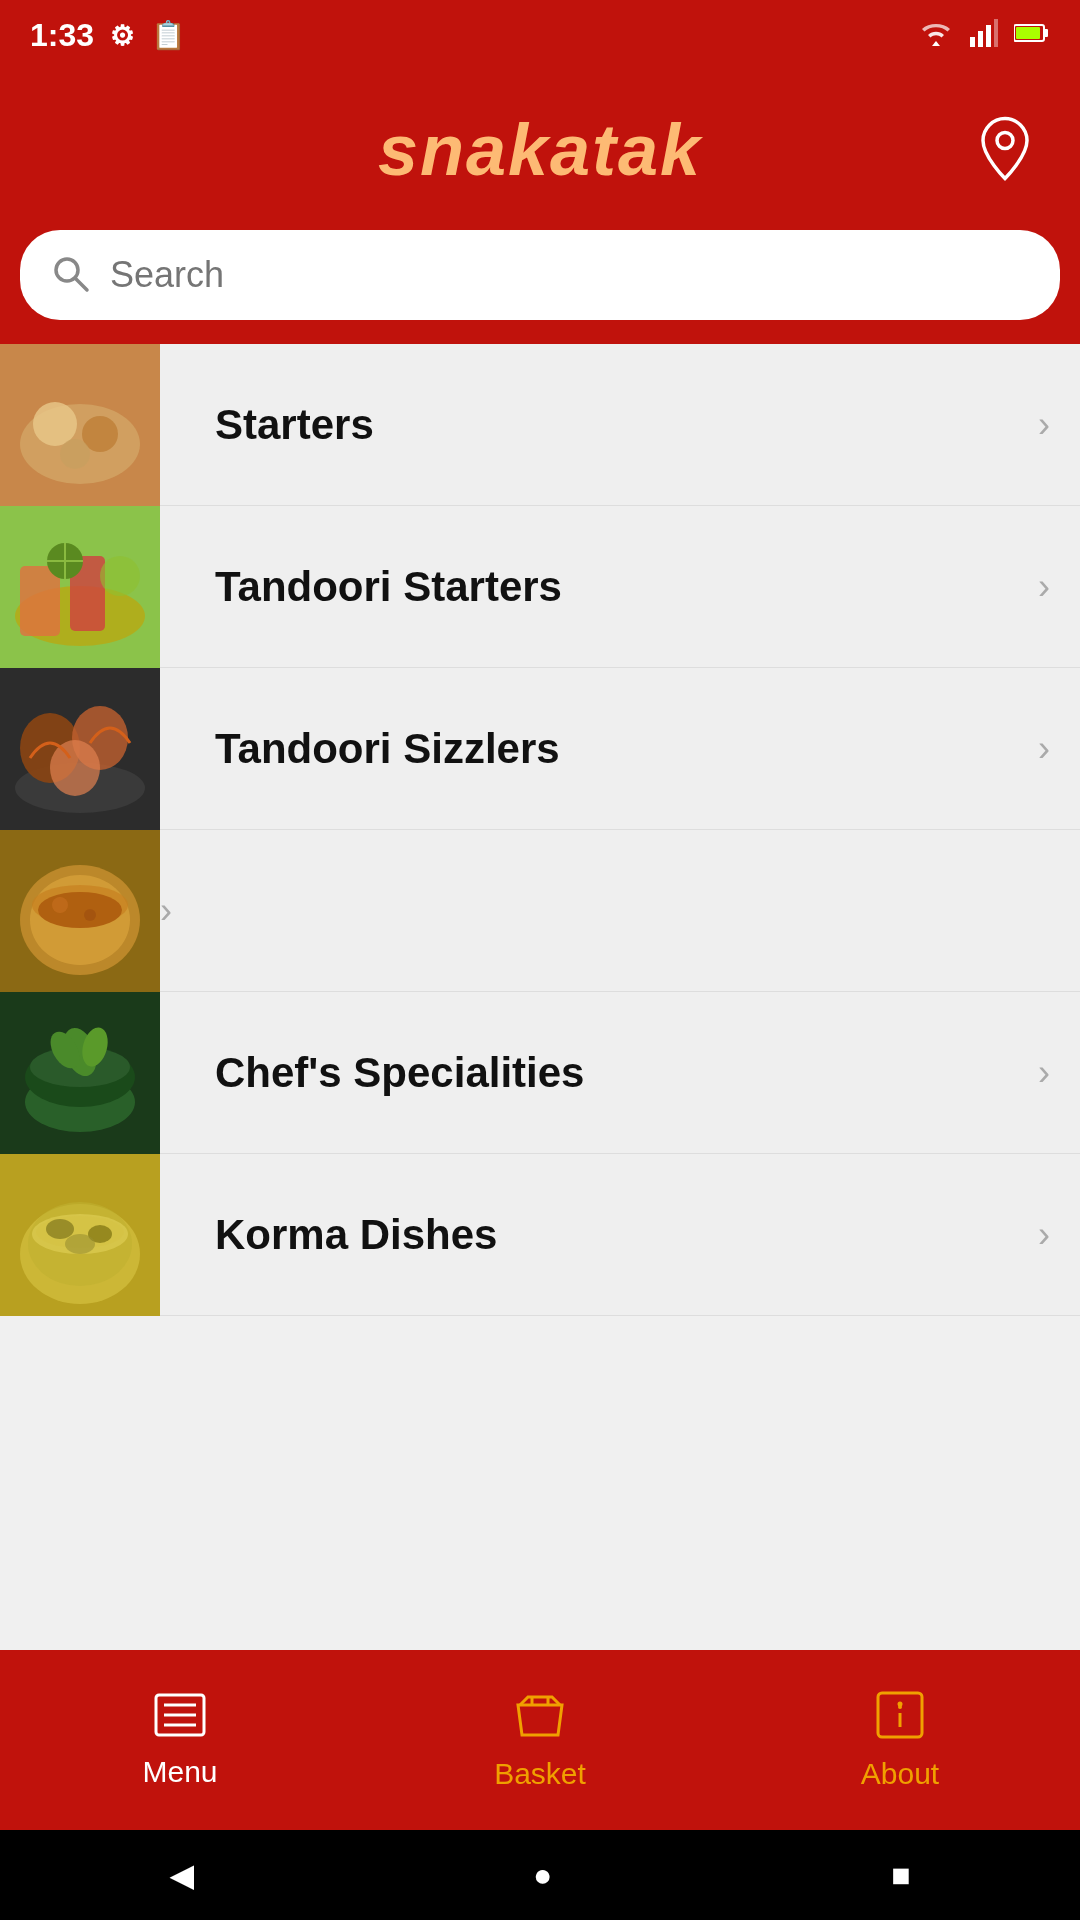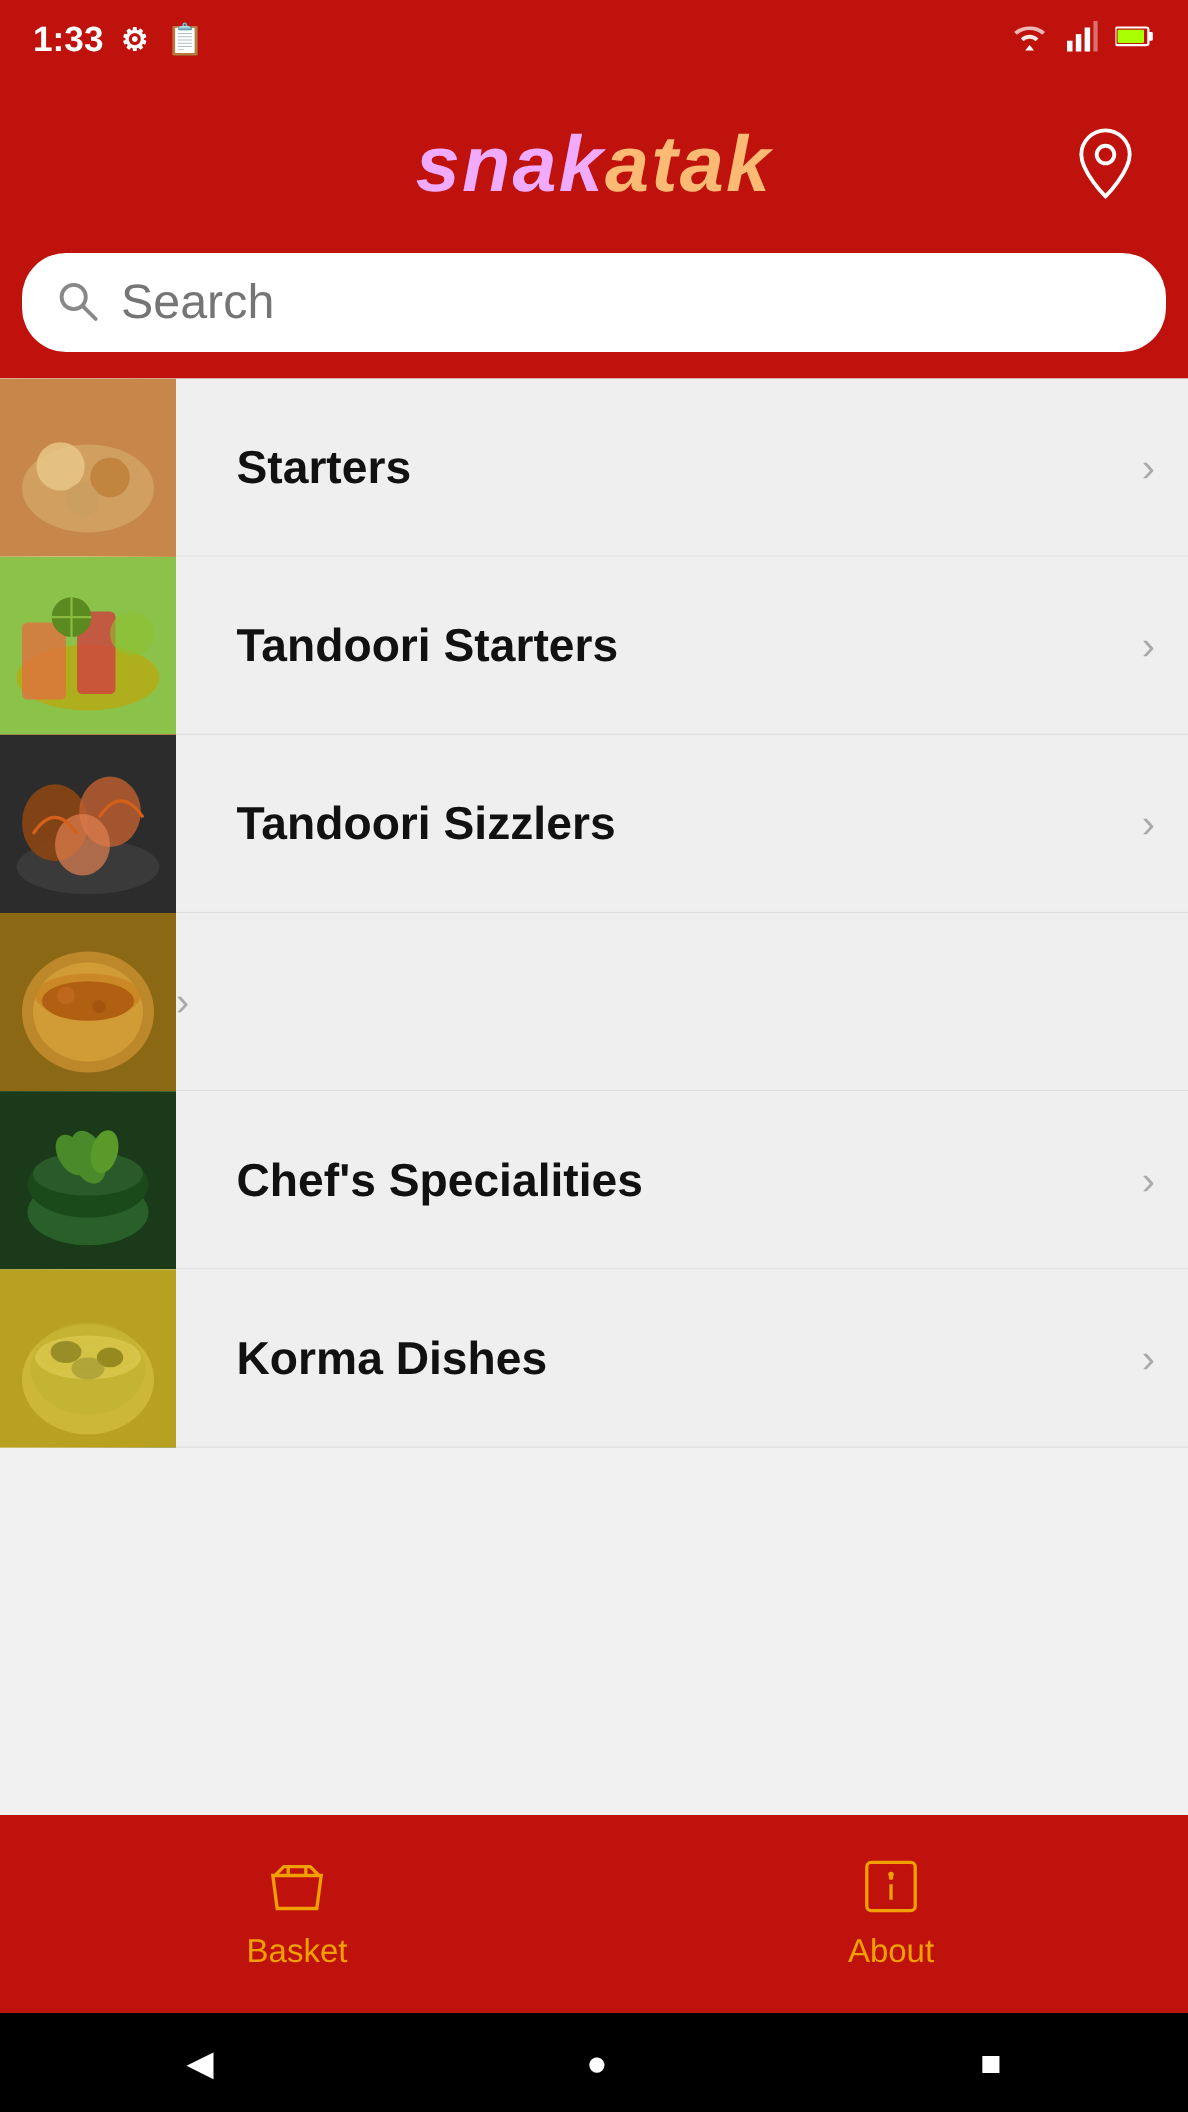--- a/index.html
+++ b/index.html
@@ -46,21 +46,21 @@
       padding: 20px 30px;
       height: 160px;
       position: relative;
     }
     .logo {
       font-size: 72px;
       font-weight: bold;
       letter-spacing: 2px;
     }
     .logo-snak {
-      color: #f0abfc;
+      color: #fdba74;
       font-style: italic;
     }
     .logo-atak {
       color: #fdba74;
       font-style: italic;
     }
     .location-btn {
       position: absolute;
       right: 40px;
       top: 50%;
@@ -84,21 +84,21 @@
       border-radius: 40px;
       display: flex;
       align-items: center;
       padding: 18px 30px;
       gap: 20px;
       height: 90px;
     }
     .search-input {
       border: none;
       outline: none;
-      font-size: 44px;
+      font-size: 36px;
       color: #4d7c0f;
       width: 100%;
       background: transparent;
     }
     .menu-item {
       display: flex;
       align-items: center;
       background: #efefef;
       border-bottom: 1px solid #ddd;
       cursor: pointer;
@@ -381,20 +381,31 @@
           <ellipse cx="80" cy="90" rx="15" ry="10" fill="#9a9030" opacity="0.6"></ellipse>
         </svg>
       </div>
       <span class="menu-item-label">Korma Dishes</span>
       <span class="menu-item-chevron">›</span>
     </div>
   </div>
 </div>
 
 <div class="bottom-nav">
+  <div class="nav-item active">
+    <span class="nav-icon">
+      <svg width="56" height="48" viewBox="0 0 56 48" fill="white">
+        <rect x="4" y="4" width="48" height="40" rx="3" fill="none" stroke="white" stroke-width="3"></rect>
+        <line x1="12" y1="14" x2="44" y2="14" stroke="white" stroke-width="3"></line>
+        <line x1="12" y1="24" x2="44" y2="24" stroke="white" stroke-width="3"></line>
+        <line x1="12" y1="34" x2="44" y2="34" stroke="white" stroke-width="3"></line>
+      </svg>
+    </span>
+    <span class="nav-label" style="color:white;">Menu</span>
+  </div>
 
   <div class="nav-item">
     <span class="nav-icon">
       <svg width="52" height="52" viewBox="0 0 52 52" fill="none">
         <path d="M6 16 L14 8 L38 8 L46 16" stroke="#f0a000" stroke-width="3" fill="none"></path>
         <path d="M4 16 L48 16 L44 46 L8 46 Z" stroke="#f0a000" stroke-width="3" fill="none"></path>
         <path d="M18 16 L18 8" stroke="#f0a000" stroke-width="3"></path>
         <path d="M34 16 L34 8" stroke="#f0a000" stroke-width="3"></path>
       </svg>
     </span>

